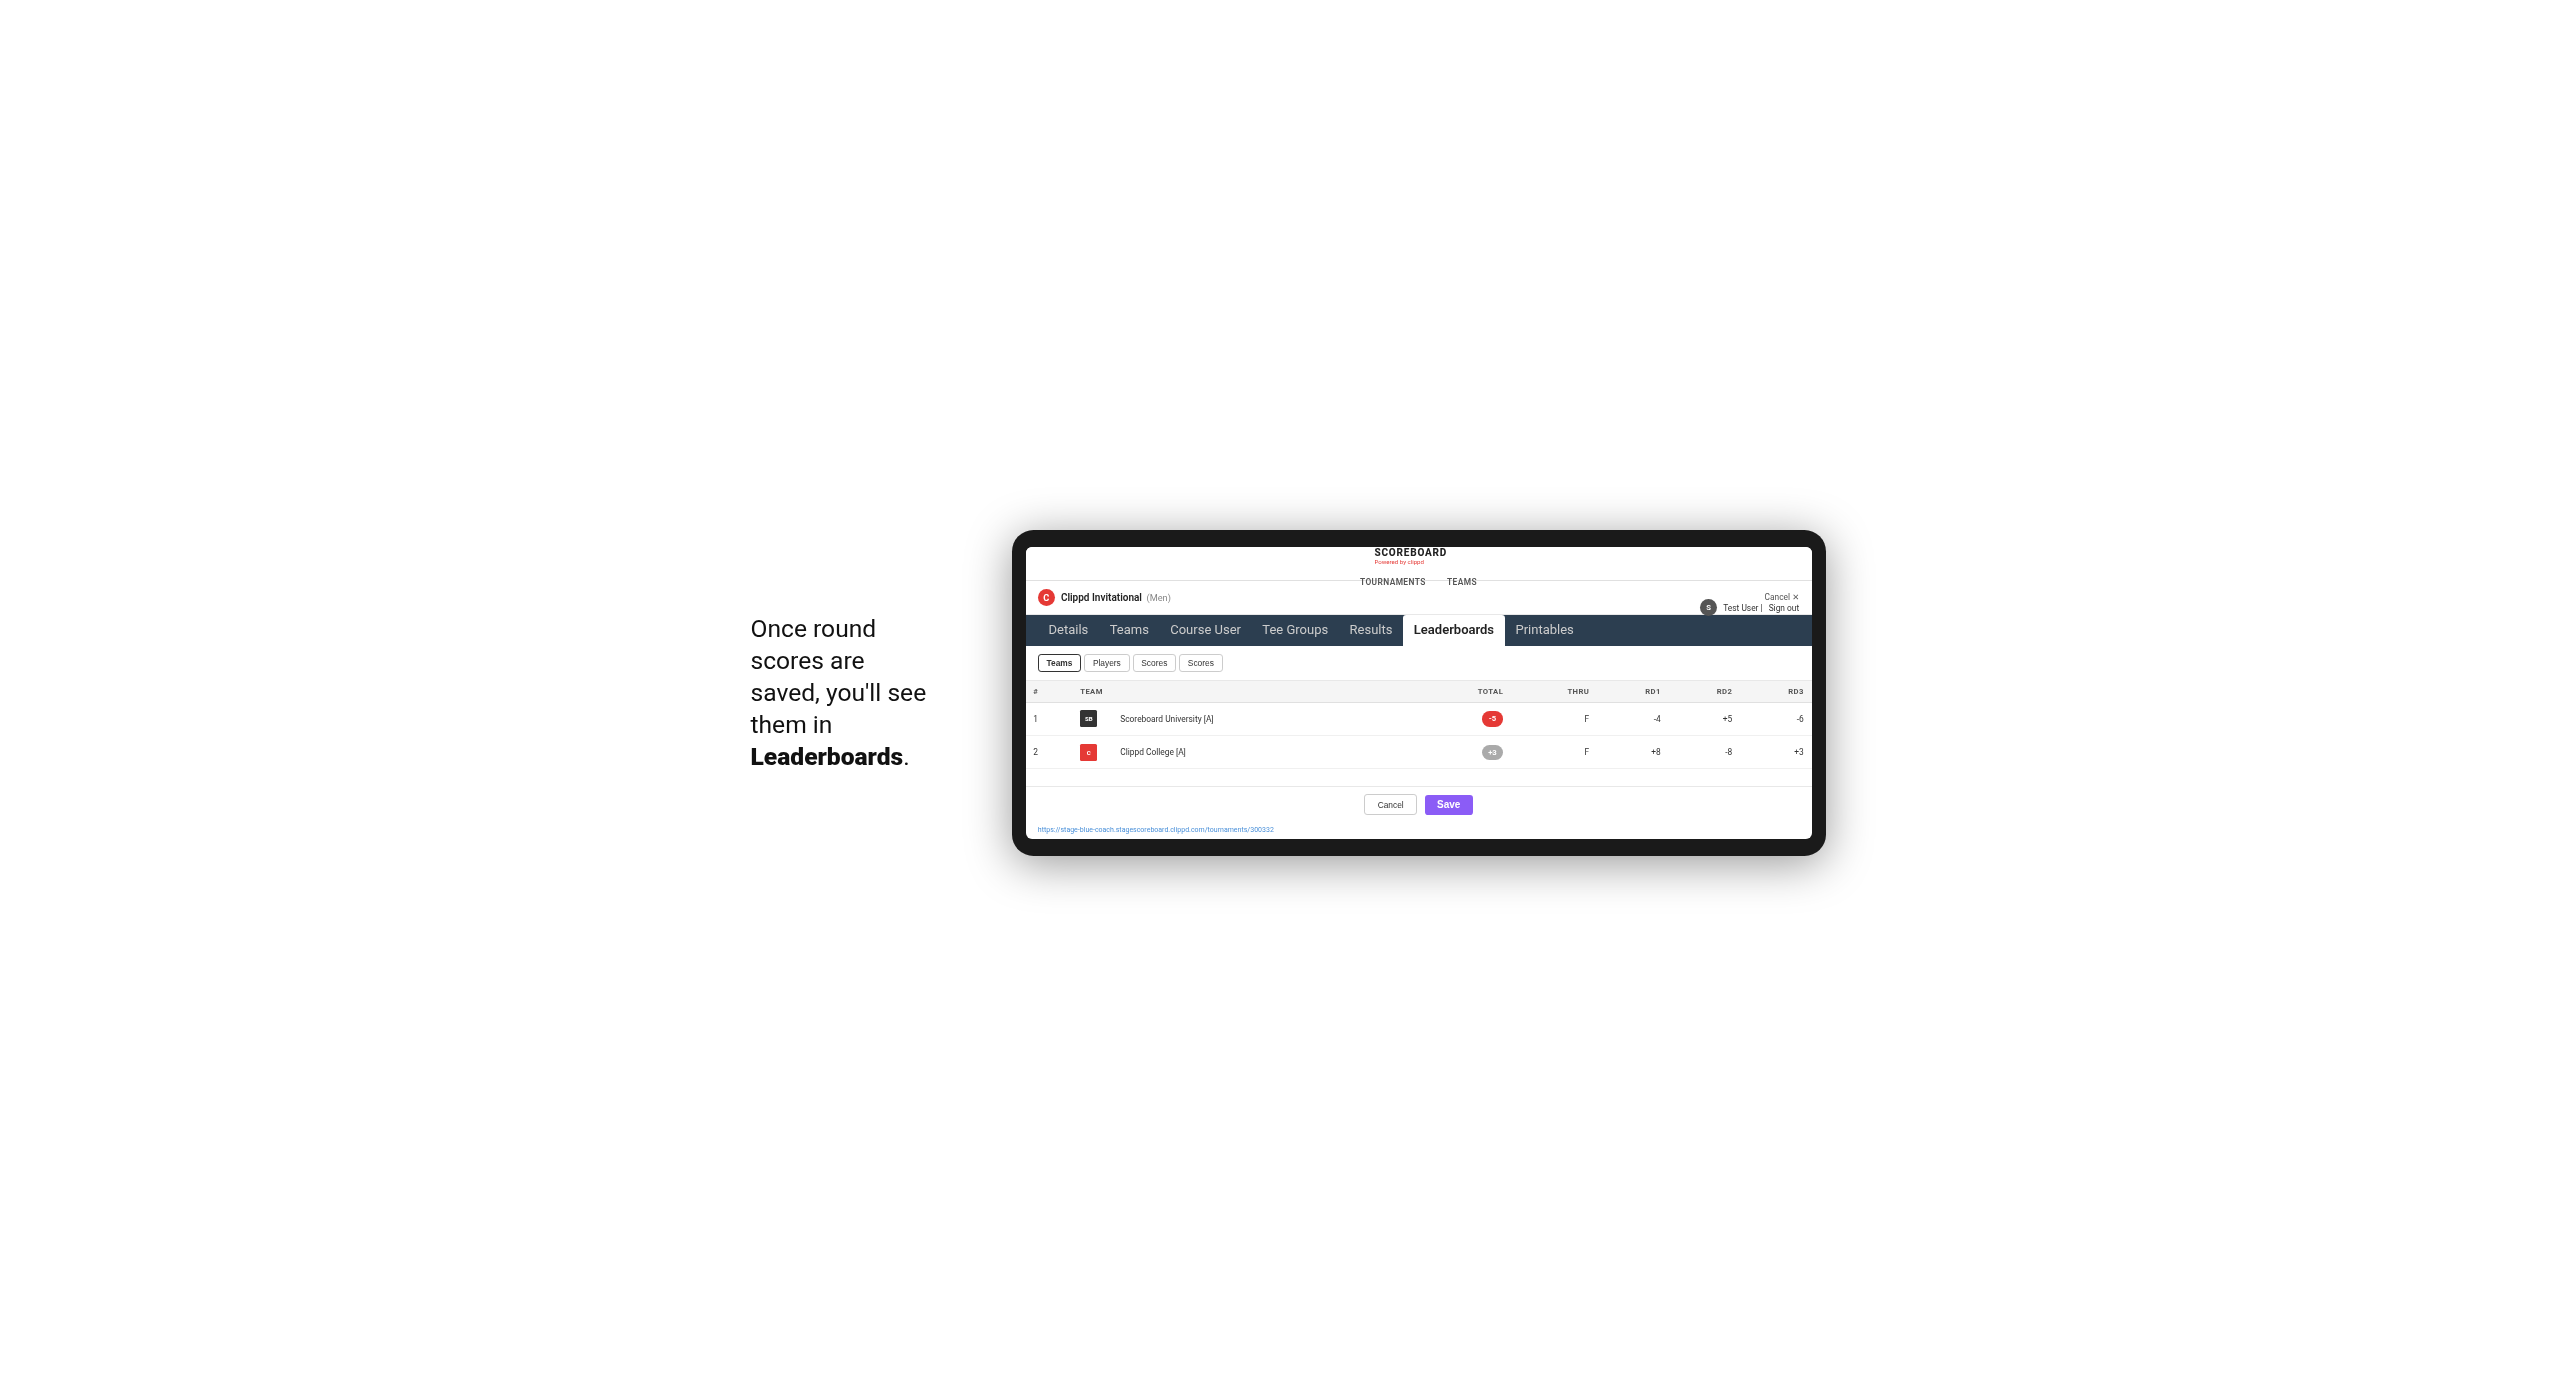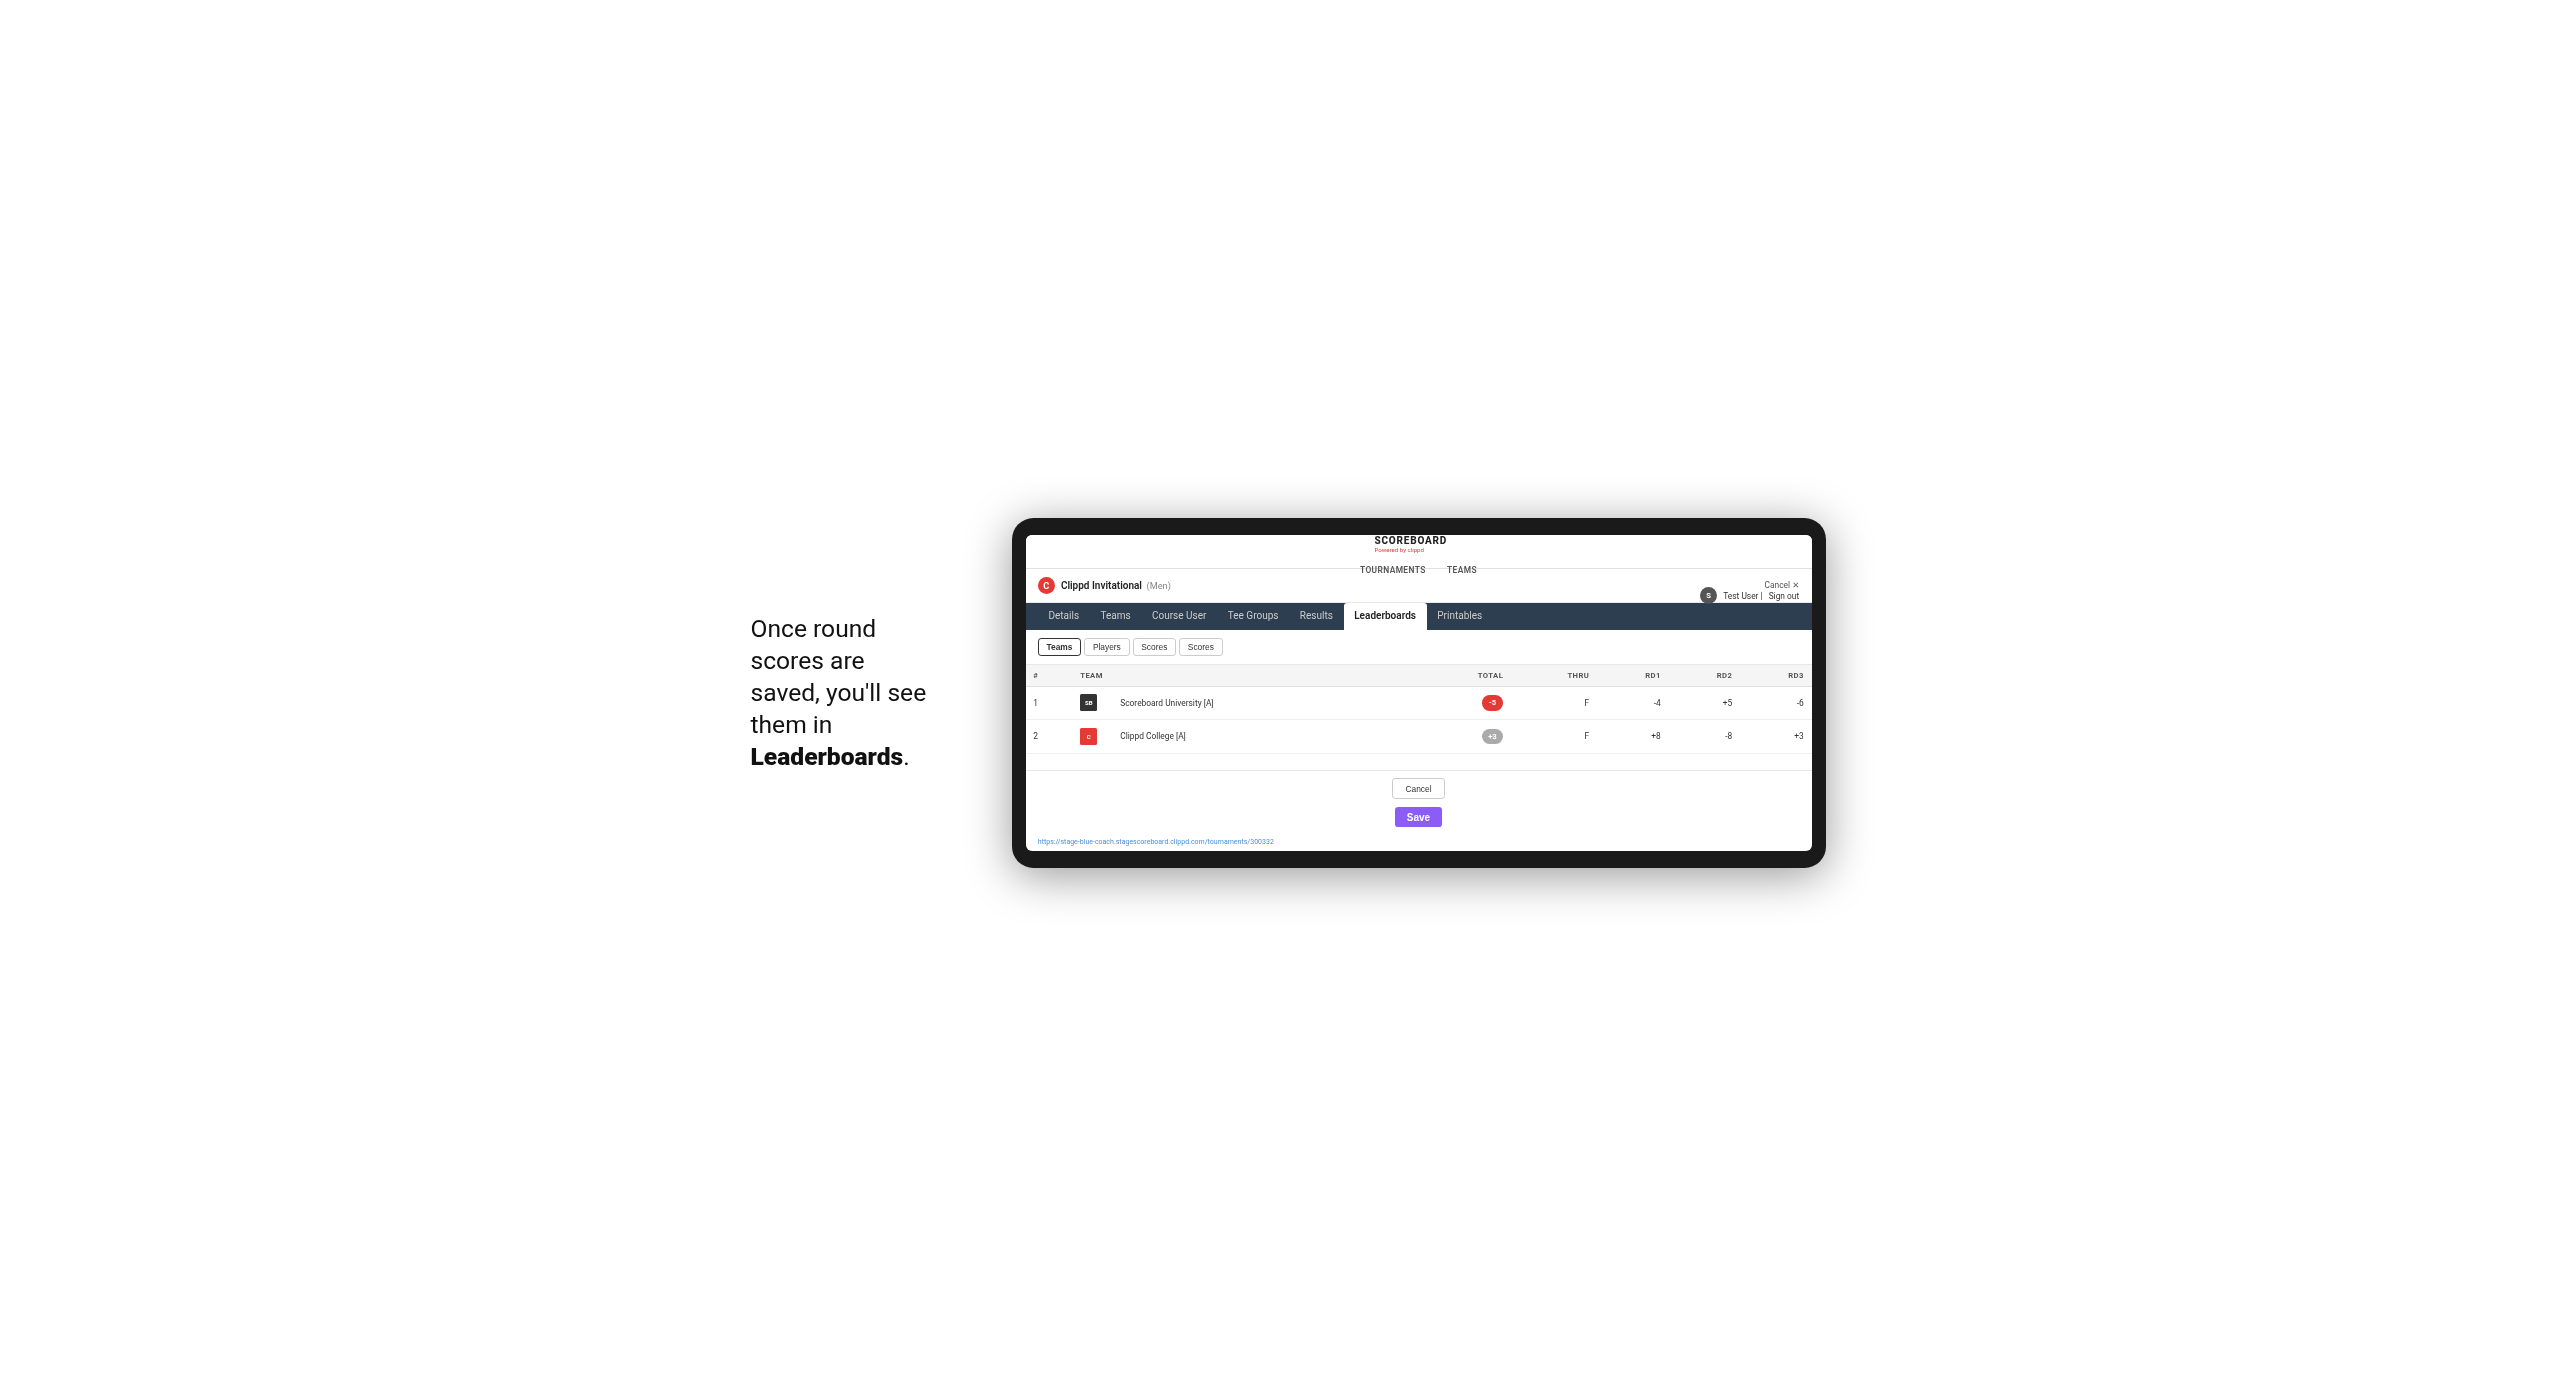--- a/index.html
+++ b/index.html
@@ -158,21 +158,21 @@
     }
 
     
     .sub-nav {
       background: #2c3e50;
       display: flex;
       padding: 0 12.3px;
     }
     .sub-nav-tab {
       padding: 7.7px 10.7px;
-      font-size: 10px;
+      font-size: 13px;
       color: #ccc;
       cursor: pointer;
       border-bottom: 1.5px solid transparent;
     }
     .sub-nav-tab.active {
       color: #fff;
       background: #fff;
       color: #222;
       border-radius: 3.1px 3.1px 0 0;
       font-weight: 600;
@@ -261,26 +261,25 @@
       font-weight: 700;
       color: #fff;
     }
     .score-red { background: #e53935; }
     .score-gray { background: #aaa; }
 
     
     .bottom-bar {
       display: flex;
       align-items: center;
-      justify-content: flex-end;
+      justify-content: center;
       padding: 7.7px 12.3px;
       gap: 7.7px;
       border-top: 0.8px solid #e8e8e8;
       margin-top: 13px;
-      flex-direction: column;
     }
     .btn-cancel {
       padding: 4.6px 12.3px;
       font-size: 8.4px;
       background: #fff;
       border: 0.8px solid #ccc;
       border-radius: 3.1px;
       cursor: pointer;
       color: #333;
     }

